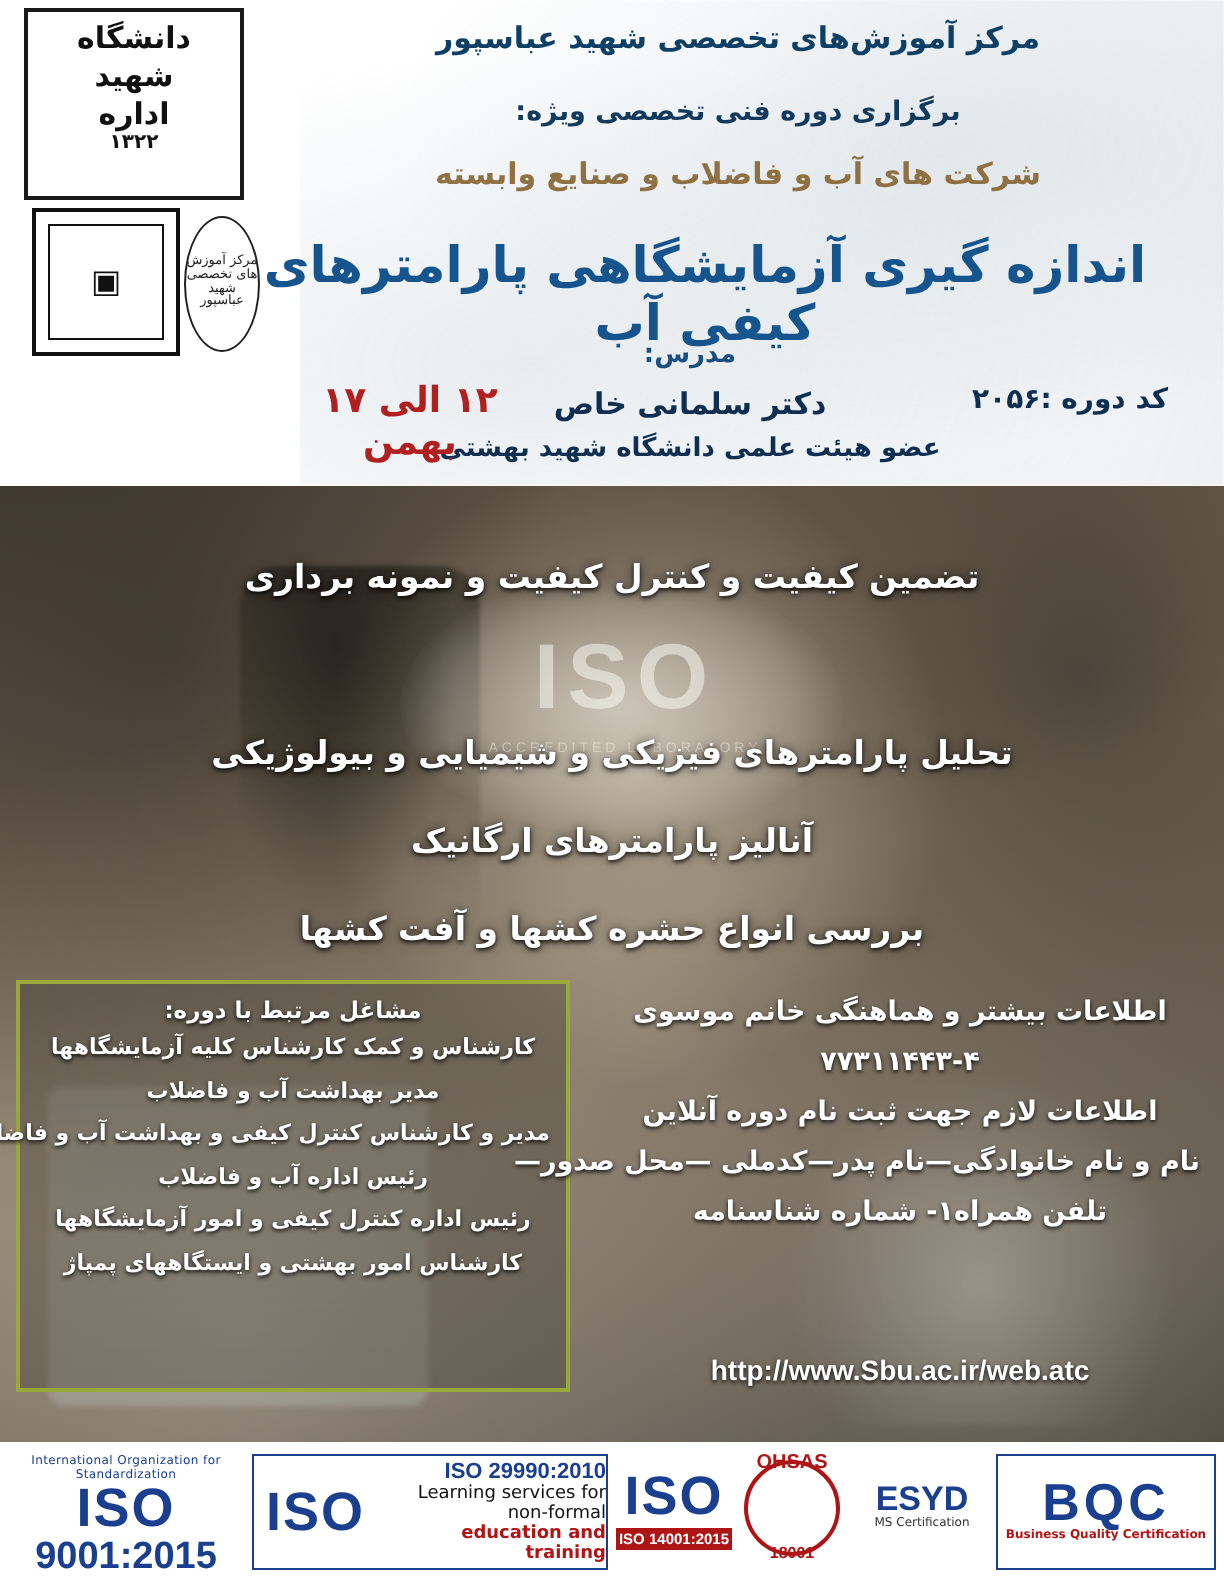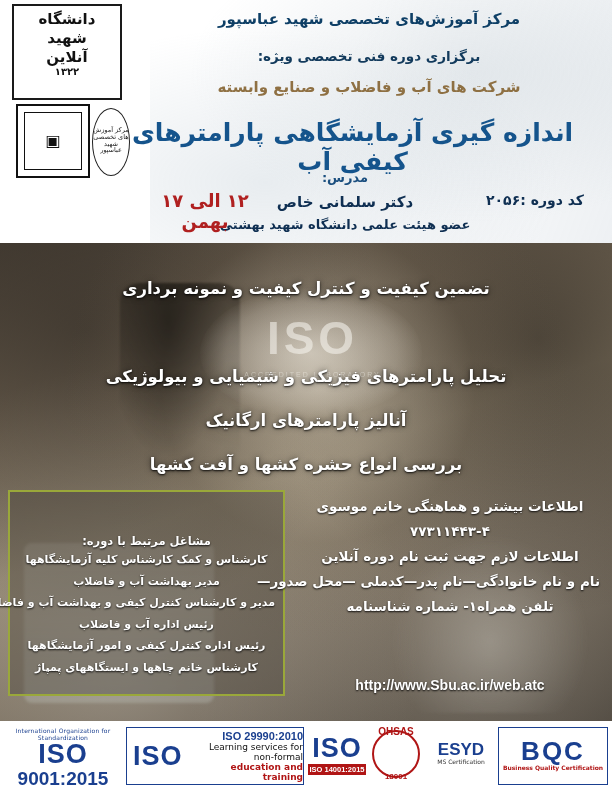--- a/index.html
+++ b/index.html
@@ -286,21 +286,20 @@
     box-sizing: border-box;
     padding: 6px 8px 4px 8px;
   }
   .jobs-title {
     text-align: center;
     font-size: 11.5px;
     font-weight: bold;
     color: #ffffff;
     margin-bottom: 6px;
     text-shadow: 0 1px 2px rgba(0,0,0,0.9);
-    margin-top: 36px;
   }
   .jobs-list {
     list-style: none;
     margin: 0;
     padding: 0;
   }
   .jobs-list li {
     text-align: center;
     font-size: 11px;
     font-weight: bold;
@@ -437,21 +436,21 @@
 
 <div id="poster">
 
   <div class="header-band">
     <div class="header-ghost"></div>
 
     <div class="logo-block">
       <div class="logo-arabic">
         <span class="ln big">دانشگاه</span>
         <span class="ln big">شهید</span>
-        <span class="ln big">آنلاین</span>
+        <span class="ln big">اداره</span>
         <span class="ln">۱۳۲۲</span>
       </div>
       <div class="logo-seal">
         <div class="logo-seal-inner">▣</div>
       </div>
       <div class="logo-ring">مرکز آموزش های تخصصی شهید عباسپور</div>
     </div>
 
     <div class="hdr-center hdr-1">مرکز آموزش‌های تخصصی شهید عباسپور</div>
     <div class="hdr-center hdr-2">برگزاری دوره فنی تخصصی ویژه:</div>
@@ -482,21 +481,21 @@
     <div class="course-topic" style="top:212px;">بررسی انواع حشره کشها و آفت کشها</div>
 
     <div class="jobs-box">
       <div class="jobs-title">مشاغل مرتبط با دوره:</div>
       <ul class="jobs-list">
         <li>کارشناس و کمک کارشناس کلیه آزمایشگاهها</li>
         <li>مدیر بهداشت آب و فاضلاب</li>
         <li>مدیر و کارشناس کنترل کیفی و بهداشت آب و فاضلاب</li>
         <li>رئیس اداره آب و فاضلاب</li>
         <li>رئیس اداره کنترل کیفی و امور آزمایشگاهها</li>
-        <li>کارشناس خانم چاهها و ایستگاههای پمپاژ</li>
+        <li>کارشناس امور بهشتی و ایستگاههای پمپاژ</li>
       </ul>
     </div>
 
     <div class="contact-block">
       <div class="contact-line">اطلاعات بیشتر و هماهنگی خانم موسوی</div>
       <div class="contact-line">۷۷۳۱۱۴۴۳-۴</div>
       <div class="contact-line">اطلاعات لازم جهت ثبت نام دوره آنلاین</div>
       <div class="contact-line">نام و نام خانوادگی—نام پدر—کدملی —محل صدور—</div>
       <div class="contact-line">تلفن همراه۱- شماره شناسنامه</div>
     </div>

